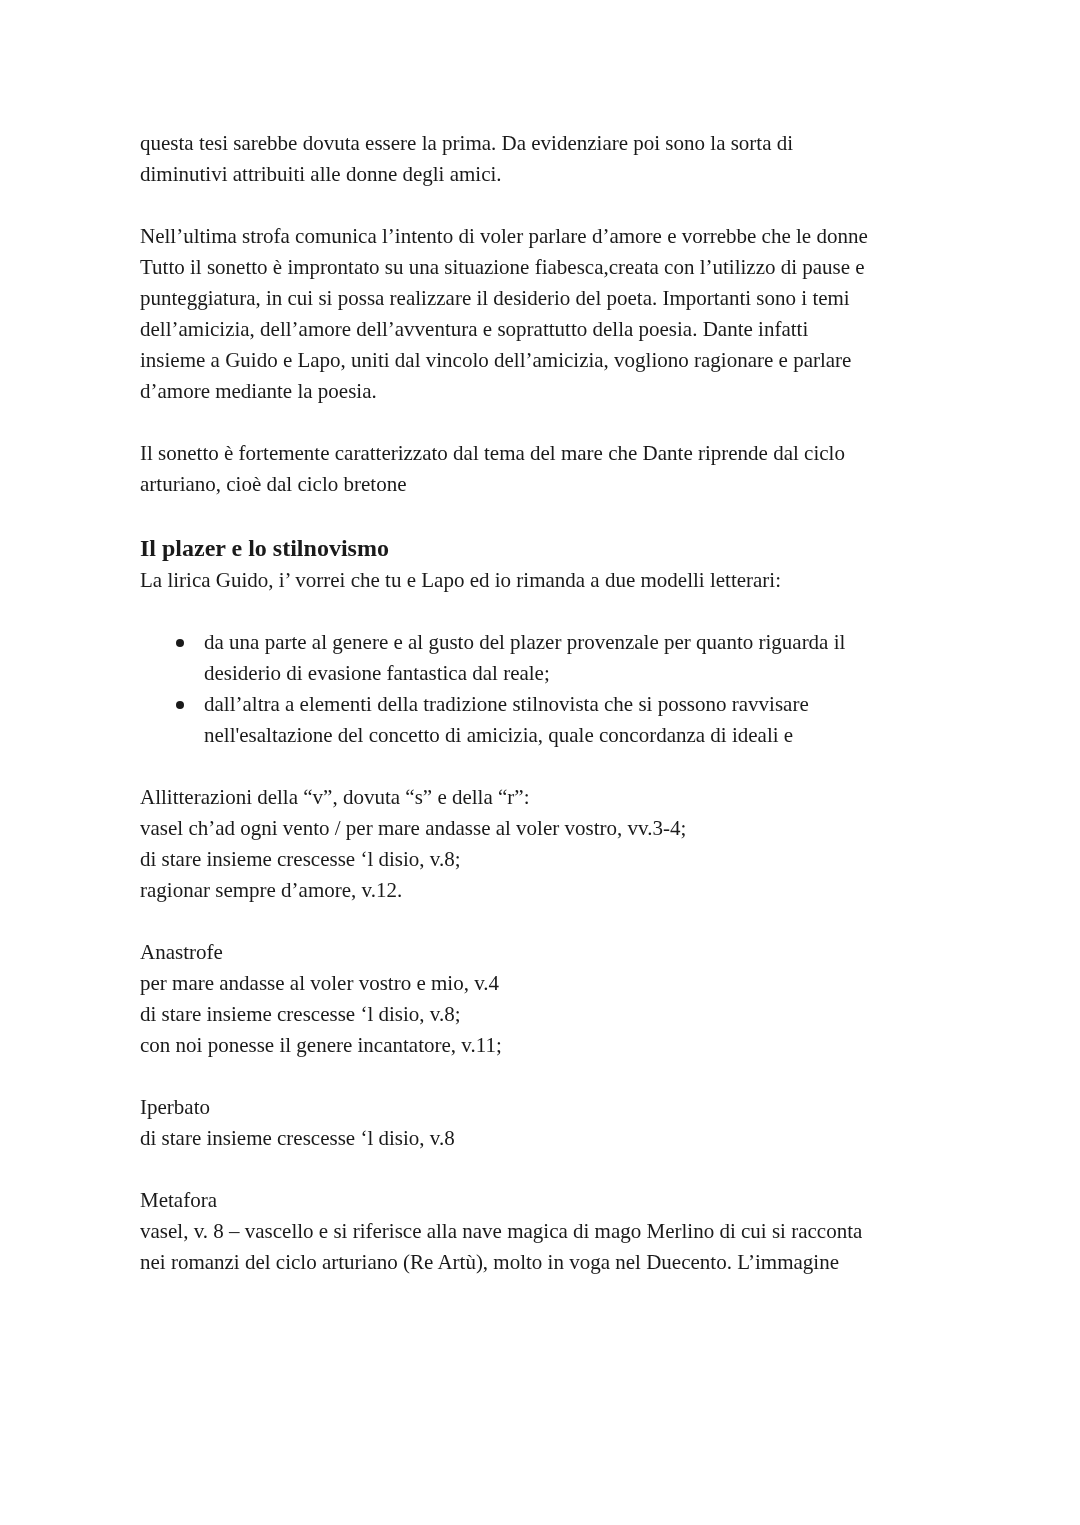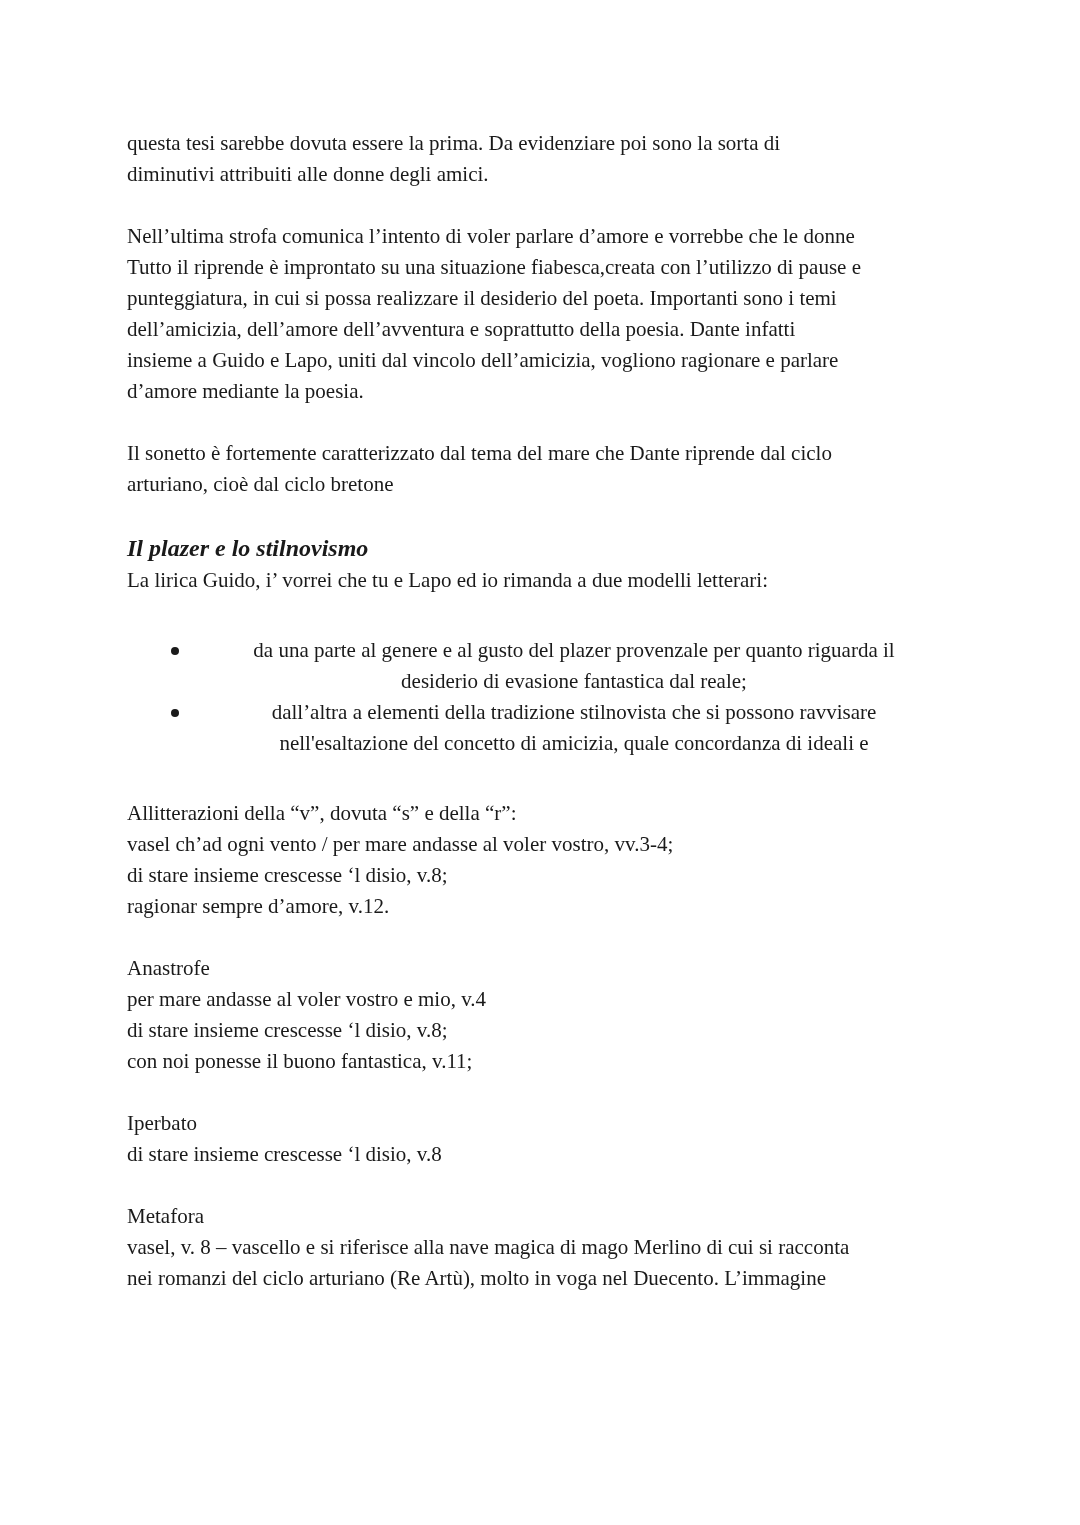--- a/index.html
+++ b/index.html
@@ -10,49 +10,47 @@
     body {
       width: 1080px;
       height: 1525px;
       position: relative;
       overflow: hidden;
       font-family: "Liberation Serif", "DejaVu Serif", serif;
       color: #1a1a1a;
     }
     .page {
       position: absolute;
-      left: 127px;
+      left: 140px;
       top: 128px;
       width: 830px;
       font-size: 21px;
       line-height: 31px;
     }
     .line {
       display: block;
       white-space: nowrap;
       height: 31px;
     }
     .gap {
       display: block;
       height: 31px;
     }
     .heading {
       display: block;
       font-weight: bold;
-      font-style: italic;
       font-size: 24px;
       height: 33px;
       line-height: 33px;
       margin-top: 1px;
     }
     .list {
       list-style: none;
-      margin: 8px;
+      margin: 0;
       padding: 0;
-      text-align: center;
     }
     .list-item {
       position: relative;
       padding-left: 64px;
     }
     .bullet {
       position: absolute;
       left: 36px;
       top: 12px;
       width: 8px;
@@ -68,21 +66,21 @@
 
   <div>
     <span class="line">questa tesi sarebbe dovuta essere la prima. Da evidenziare poi sono la sorta di</span>
     <span class="line">diminutivi attribuiti alle donne degli amici.</span>
   </div>
 
   <span class="gap"></span>
 
   <div>
     <span class="line">Nell’ultima strofa comunica l’intento di voler parlare d’amore e vorrebbe che le donne</span>
-    <span class="line">Tutto il riprende è improntato su una situazione fiabesca,creata con l’utilizzo di pause e</span>
+    <span class="line">Tutto il sonetto è improntato su una situazione fiabesca,creata con l’utilizzo di pause e</span>
     <span class="line">punteggiatura, in cui si possa realizzare il desiderio del poeta. Importanti sono i temi</span>
     <span class="line">dell’amicizia, dell’amore dell’avventura e soprattutto della poesia. Dante infatti</span>
     <span class="line">insieme a Guido e Lapo, uniti dal vincolo dell’amicizia, vogliono ragionare e parlare</span>
     <span class="line">d’amore mediante la poesia.</span>
   </div>
 
   <span class="gap"></span>
 
   <div>
     <span class="line">Il sonetto è fortemente caratterizzato dal tema del mare che Dante riprende dal ciclo</span>
@@ -119,21 +117,21 @@
       <span class="line">di stare insieme crescesse ‘l disio, v.8;</span>
       <span class="line">ragionar sempre d’amore, v.12.</span>
     </div>
 
     <span class="gap"></span>
 
     <div>
       <span class="line">Anastrofe</span>
       <span class="line">per mare andasse al voler vostro e mio, v.4</span>
       <span class="line">di stare insieme crescesse ‘l disio, v.8;</span>
-      <span class="line">con noi ponesse il buono fantastica, v.11;</span>
+      <span class="line">con noi ponesse il genere incantatore, v.11;</span>
     </div>
 
     <span class="gap"></span>
 
     <div>
       <span class="line">Iperbato</span>
       <span class="line">di stare insieme crescesse ‘l disio, v.8</span>
     </div>
 
     <span class="gap"></span>

